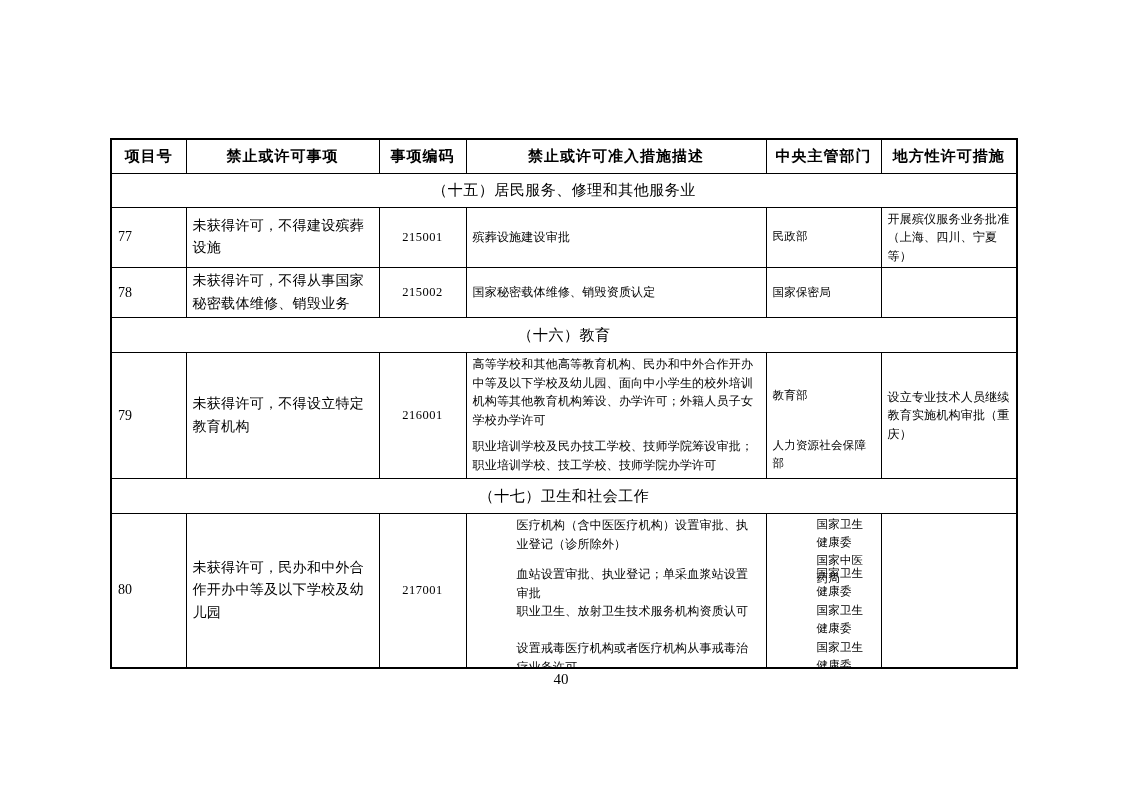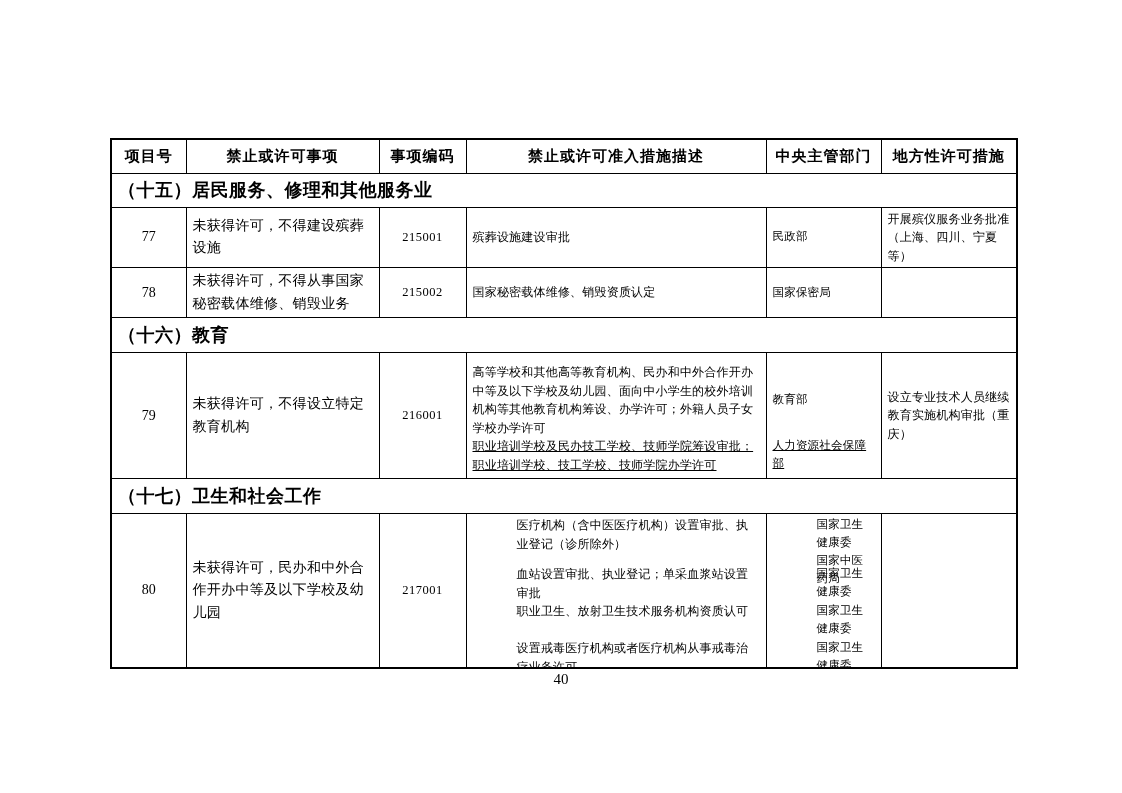--- a/index.html
+++ b/index.html
@@ -32,29 +32,29 @@
     overflow: hidden;
   }
   th.hdr {
     font-size: 15px;
     font-weight: bold;
     text-align: center;
     letter-spacing: 1px;
     padding: 4px 2px;
   }
   td.section-title {
-    font-size: 18px;
-    font-weight: bold;
-    text-align: left;
+    font-size: 15px;
+    font-weight: normal;
+    text-align: center;
     padding-left: 5px;
     letter-spacing: 0.5px;
   }
   td.cell-no {
     font-size: 14px;
-    text-align: center;
+    text-align: left;
   }
   td.cell-matter {
     font-size: 14px;
     line-height: 1.6;
     padding: 4px 8px;
     letter-spacing: 0.3px;
   }
   td.cell-code {
     font-size: 12.5px;
     text-align: center;
@@ -68,22 +68,22 @@
   }
   td.cell-dept { font-size: 11.5px; padding: 4px 5px; }
   td.cell-local { font-size: 12px; }
 
   
   .grid79 {
     display: grid;
     grid-template-rows: 82px 1fr;
     height: 118px;
   }
-  .grid79 > div:nth-child(1) { align-self: start; margin-top: 8px; }
-  .grid79 > div:nth-child(2) { align-self: start; text-decoration: underline; }
+  .grid79 > div:nth-child(1) { align-self: start; }
+  .grid79 > div:nth-child(2) { align-self: start; }
   .grid79.dept > div { align-self: center; }
   .grid80 {
     display: grid;
     grid-template-rows: 49px 37px 37px 1fr;
     height: 146px;
     margin-left: 44px;
   }
   .grid80 > div { align-self: start; }
   .vtop { vertical-align: top !important; }
 

